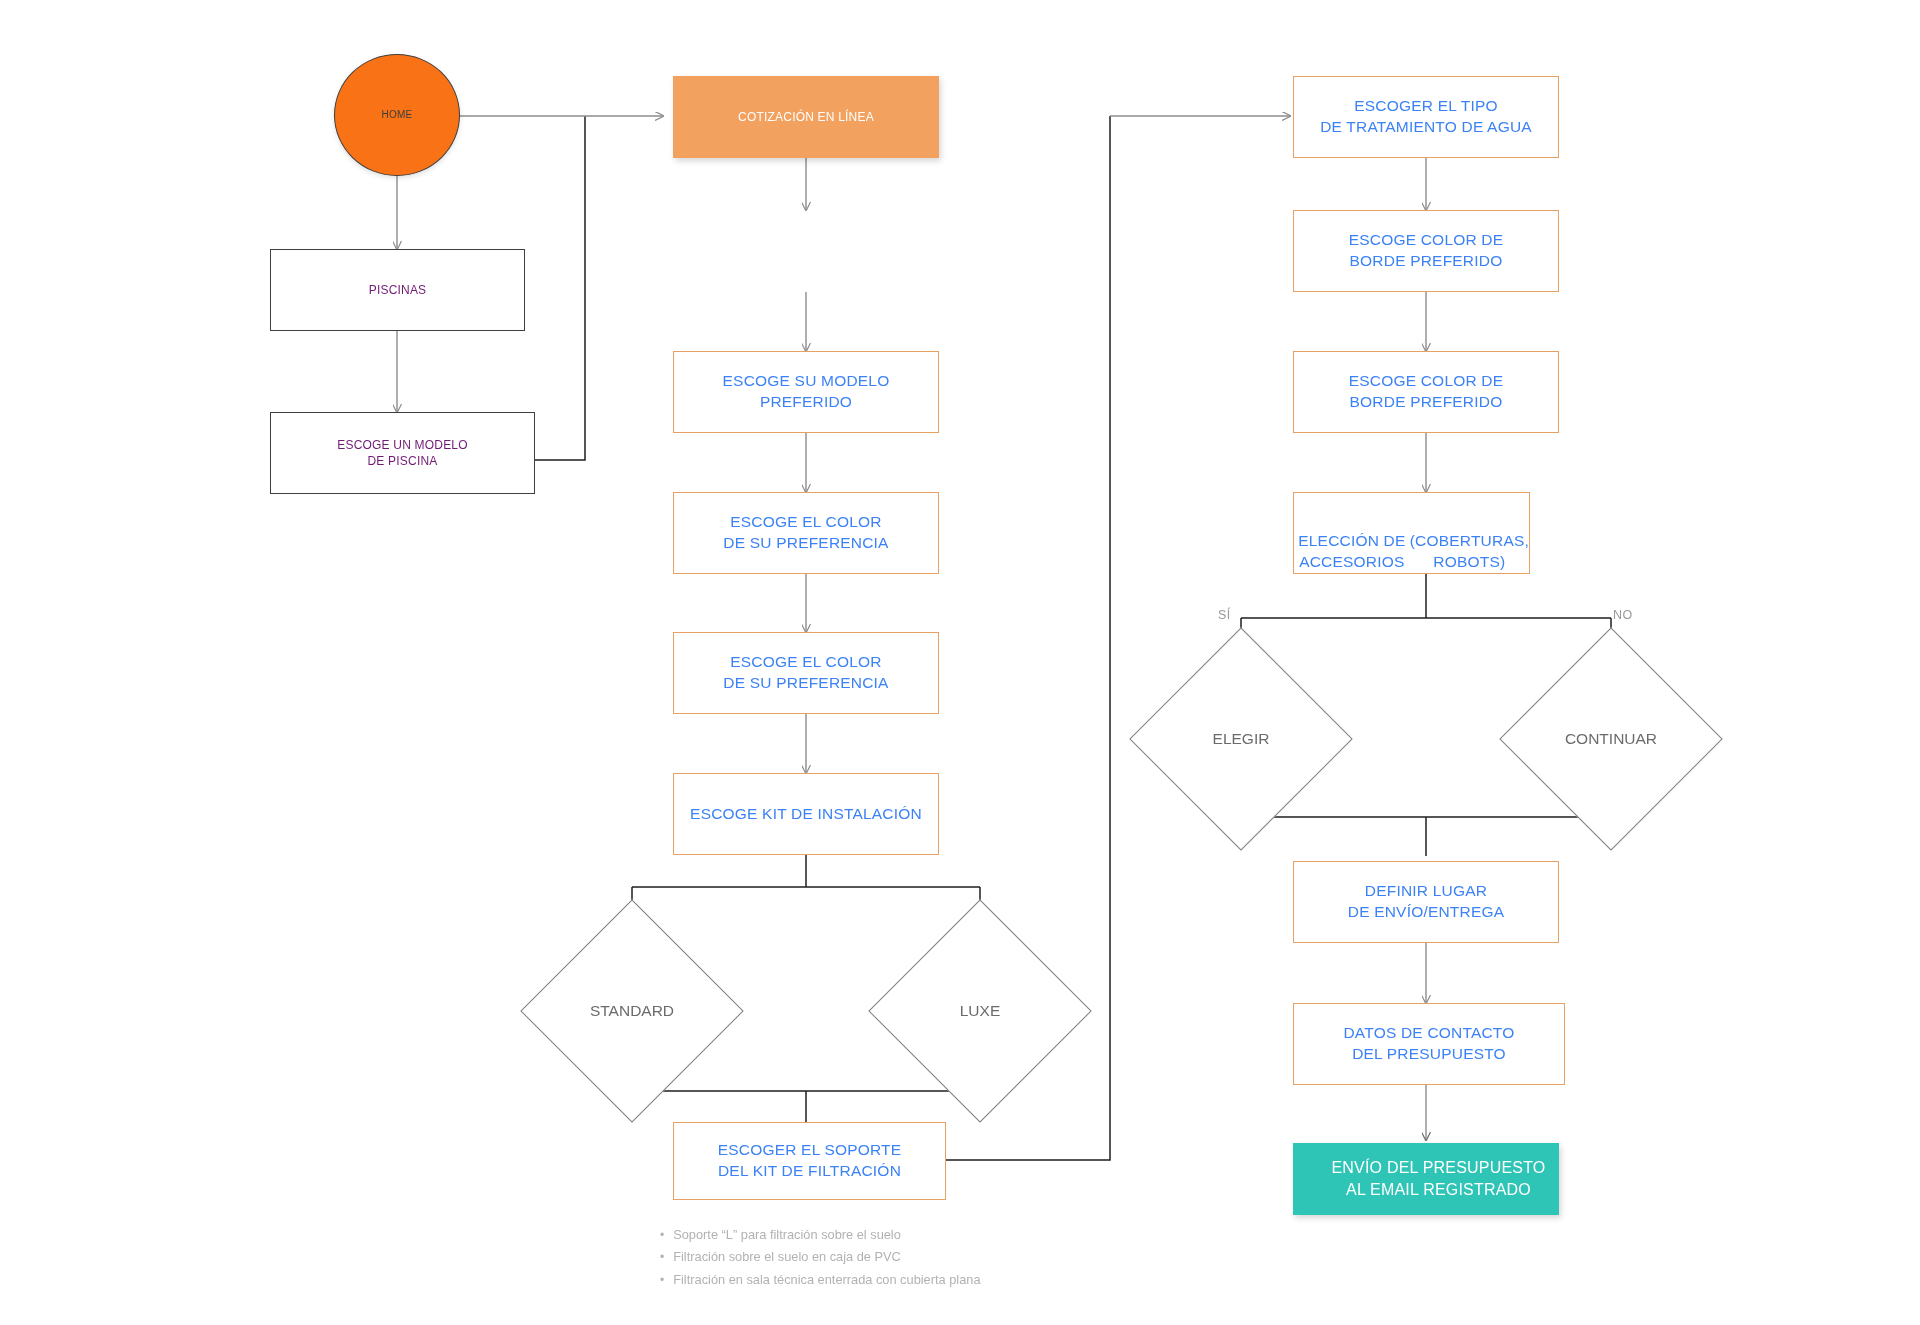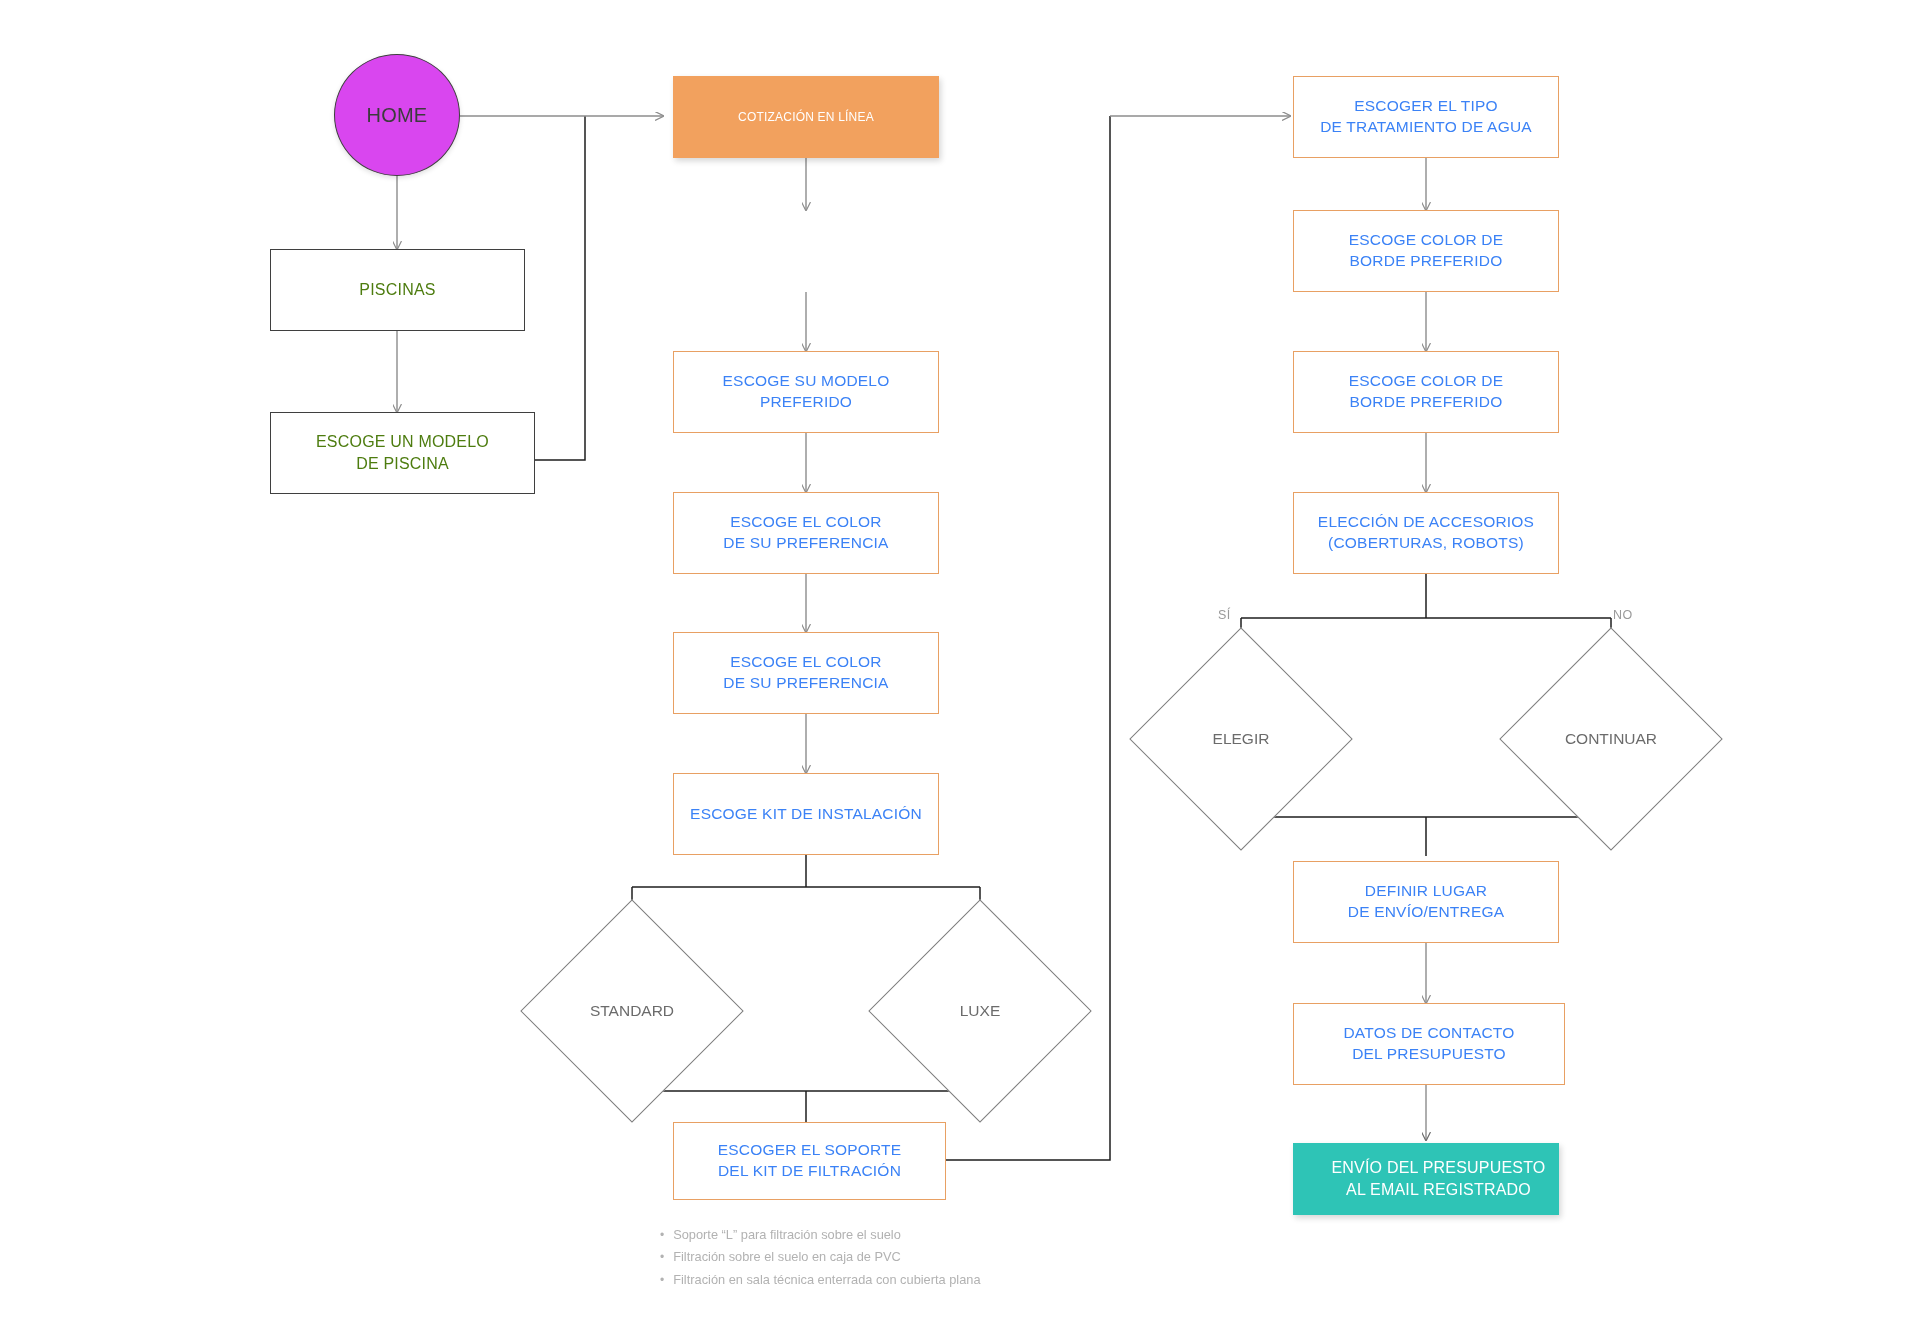--- a/index.html
+++ b/index.html
@@ -31,32 +31,32 @@
     text-align: center;
     line-height: 1.35;
     letter-spacing: 0.2px;
   }
   .node .lbl { display: block; }
 
   
   .circle-node {
     border: 1px solid #3f3f3f;
     border-radius: 50%;
-    background: #d946ef;
+    background: #f97316;
     color: #3c3c3c;
-    font-size: 20px;
+    font-size: 10px;
     box-shadow: 0 2px 5px rgba(0,0,0,0.13);
   }
 
   
   .rect-plain {
     border: 1px solid #3f3f3f;
     background: #ffffff;
-    color: #4d7c0f;
-    font-size: 16px;
+    color: #701a75;
+    font-size: 12px;
     align-items: center;
   }
 
   
   .rect-orange-outline {
     border: 1px solid #e8a063;
     background: #ffffff;
     color: #3b82f6;
     font-size: 15.5px;
   }
@@ -263,21 +263,21 @@
   <div class="node rect-orange-outline" style="left:1293px; top:210px; width:266px; height:82px; flex-direction:column;">
     <span class="lbl">ESCOGE COLOR DE</span>
     <span class="lbl">BORDE PREFERIDO</span>
   </div>
 
   <div class="node rect-orange-outline" style="left:1293px; top:351px; width:266px; height:82px; flex-direction:column;">
     <span class="lbl">ESCOGE COLOR DE</span>
     <span class="lbl">BORDE PREFERIDO</span>
   </div>
 
-  <div class="node rect-orange-outline" style="left:1293px; top:492px; width:266px; height:82px; flex-direction:column;">
+  <div class="node rect-orange-outline" style="left:1293px; top:492px; width:237px; height:82px; flex-direction:row;align-items:flex-end;">
     <span class="lbl">ELECCIÓN DE ACCESORIOS</span>
     <span class="lbl">(COBERTURAS, ROBOTS)</span>
   </div>
 
   <div class="branch-label" style="left:1218px; top:608px;">SÍ</div>
   <div class="branch-label" style="left:1613px; top:608px;">NO</div>
 
   <div class="diamond-wrap" style="left:1162px; top:660px; width:158px; height:158px;">
     <div class="diamond-shape"></div>
     <div class="diamond-text">ELEGIR</div>

